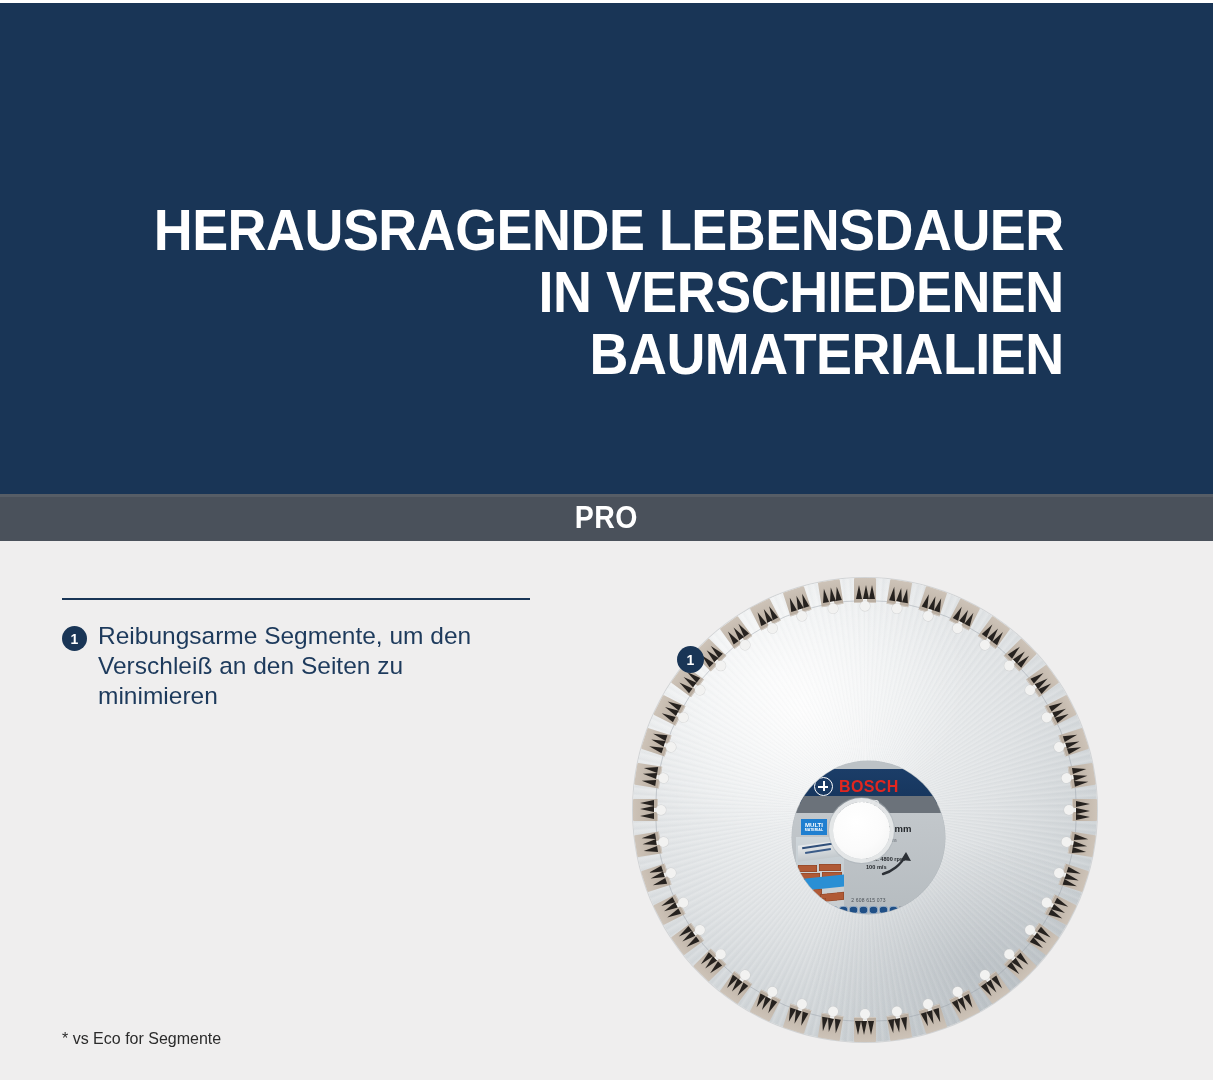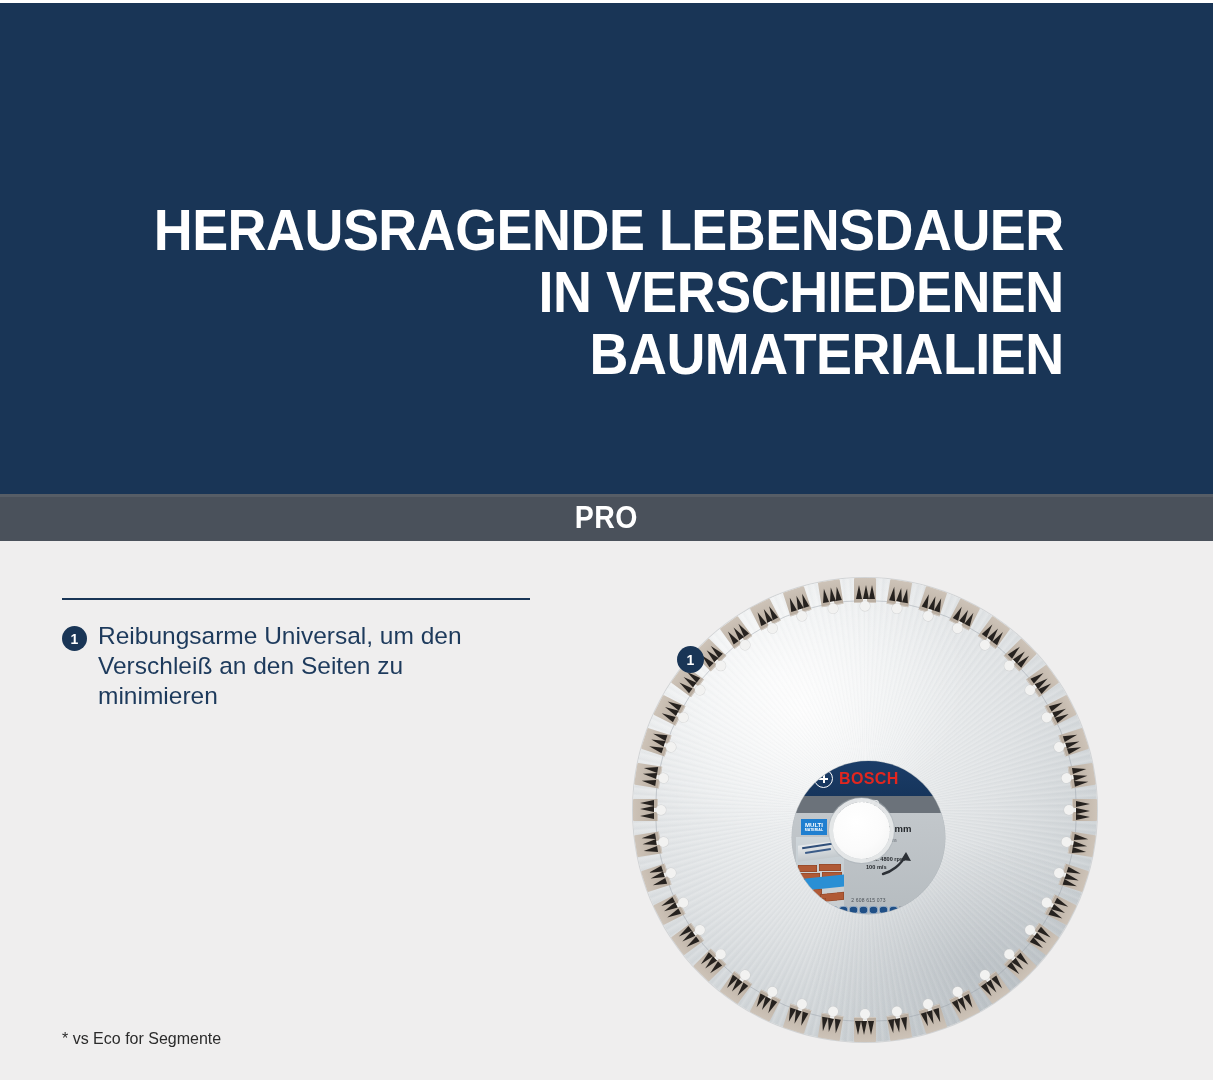--- a/index.html
+++ b/index.html
@@ -245,21 +245,21 @@
     top: 183px;
     width: 153px;
     height: 153px;
     border-radius: 50%;
     overflow: hidden;
     background: #bcc2c6;
     box-shadow: 0 0 0 0.5px rgba(120,130,140,0.45);
   }
   .label-top {
     position: absolute;
-    left: 0; top: 0;
+    left: 0; top: 8px;
     width: 153px; height: 35px;
     background: linear-gradient(180deg, #1b3d68 0%, #16355c 100%);
   }
   .label-bosch-mark {
     position: absolute;
     left: 22px; top: 8px;
     width: 19px; height: 19px;
     border-radius: 50%;
     border: 1.6px solid #ffffff;
     box-sizing: border-box;
@@ -476,21 +476,21 @@
     <div class="pro-band-inner-shade"></div>
     <div class="pro-label">PRO</div>
   </div>
 
   <div class="body-area">
 
     <div class="feature-block">
       <div class="feature-rule"></div>
       <div class="feature-row">
         <div class="feature-badge">1</div>
-        <div class="feature-text">Reibungsarme Universal, um den Verschleiß an den Seiten zu minimieren</div>
+        <div class="feature-text">Reibungsarme Segmente, um den Verschleiß an den Seiten zu minimieren</div>
       </div>
     </div>
 
     <div class="footnote">* vs Eco for Segmente</div>
 
     <div class="blade-wrap">
 
       <div class="blade-disc">
         <div class="blade-brush"></div>
         <div class="blade-sheen"></div>

